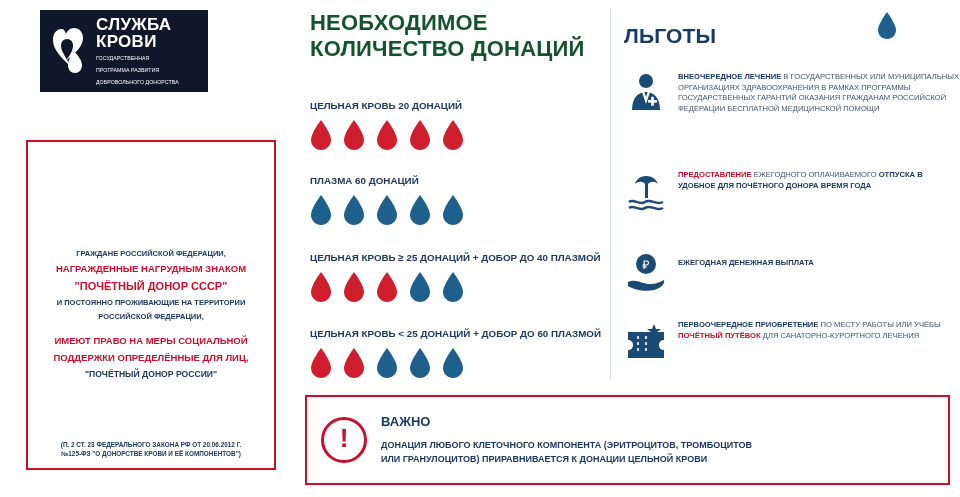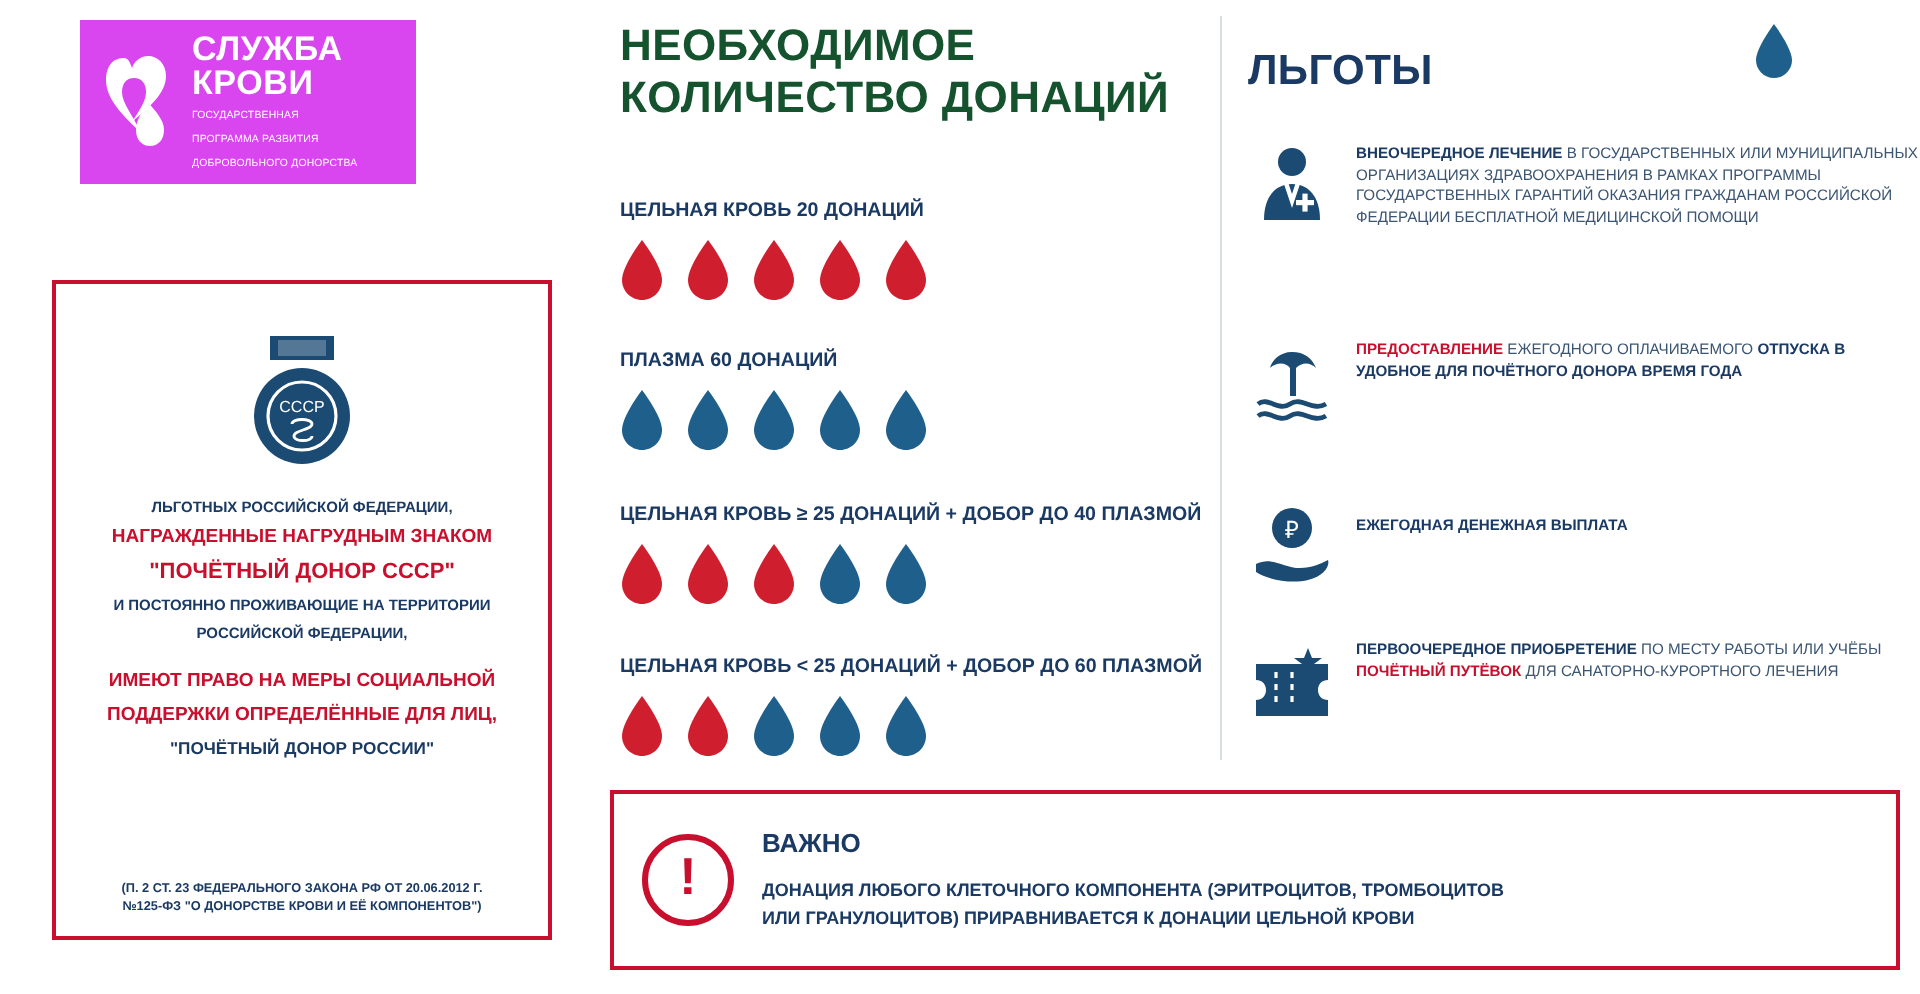--- a/index.html
+++ b/index.html
@@ -27,21 +27,21 @@
     top: 0;
     width: 292px;
     height: 497px;
   }
   .logo-box {
     position: absolute;
     left: 40px;
     top: 10px;
     width: 168px;
     height: 82px;
-    background: #d946ef;
+    background: #0f172a;
     display: flex;
     align-items: center;
     padding: 0 8px;
     box-sizing: border-box;
   }
   .logo-mark {
     width: 36px;
     height: 52px;
     flex: 0 0 36px;
     position: relative;
@@ -284,32 +284,22 @@
       <div class="logo-text">
         <div class="logo-title">СЛУЖБА</div>
         <div class="logo-title">КРОВИ</div>
         <div class="logo-sub">ГОСУДАРСТВЕННАЯ</div>
         <div class="logo-sub">ПРОГРАММА РАЗВИТИЯ</div>
         <div class="logo-sub">ДОБРОВОЛЬНОГО ДОНОРСТВА</div>
       </div>
     </div>
 
     <div class="honor-box">
-      <div class="medal">
-        <svg viewBox="0 0 60 70" width="60" height="70" aria-hidden="true">
-          <path d="M14 2 L46 2 L46 14 L14 14 Z" fill="#1b4a72"></path>
-          <path d="M18 4 L42 4 L42 12 L18 12 Z" fill="#ffffff" opacity="0.25"></path>
-          <circle cx="30" cy="42" r="24" fill="#1b4a72"></circle>
-          <circle cx="30" cy="42" r="17" fill="none" stroke="#ffffff" stroke-width="1.6"></circle>
-          <text x="30" y="40" font-size="8" fill="#ffffff" text-anchor="middle" font-family="Liberation Sans, sans-serif">СССР</text>
-          <path d="M25 46 C25 43 35 43 35 46 C35 49 26 49 26 52 C26 55 35 55 35 52" fill="none" stroke="#ffffff" stroke-width="1.4"></path>
-        </svg>
-      </div>
       <div class="honor-text">
-        <p class="ht-small">ЛЬГОТНЫХ РОССИЙСКОЙ ФЕДЕРАЦИИ,</p>
+        <p class="ht-small">ГРАЖДАНЕ РОССИЙСКОЙ ФЕДЕРАЦИИ,</p>
         <p class="ht-red">НАГРАЖДЕННЫЕ НАГРУДНЫМ ЗНАКОМ</p>
         <p class="ht-red-lg">"ПОЧЁТНЫЙ ДОНОР СССР"</p>
         <p class="ht-small">И ПОСТОЯННО ПРОЖИВАЮЩИЕ НА ТЕРРИТОРИИ</p>
         <p class="ht-small">РОССИЙСКОЙ ФЕДЕРАЦИИ,</p>
         <p style="height:6px"></p>
         <p class="ht-red">ИМЕЮТ ПРАВО НА МЕРЫ СОЦИАЛЬНОЙ</p>
         <p class="ht-red">ПОДДЕРЖКИ ОПРЕДЕЛЁННЫЕ ДЛЯ ЛИЦ,</p>
         <p class="ht-blue">"ПОЧЁТНЫЙ ДОНОР РОССИИ"</p>
       </div>
       <div class="honor-note">

